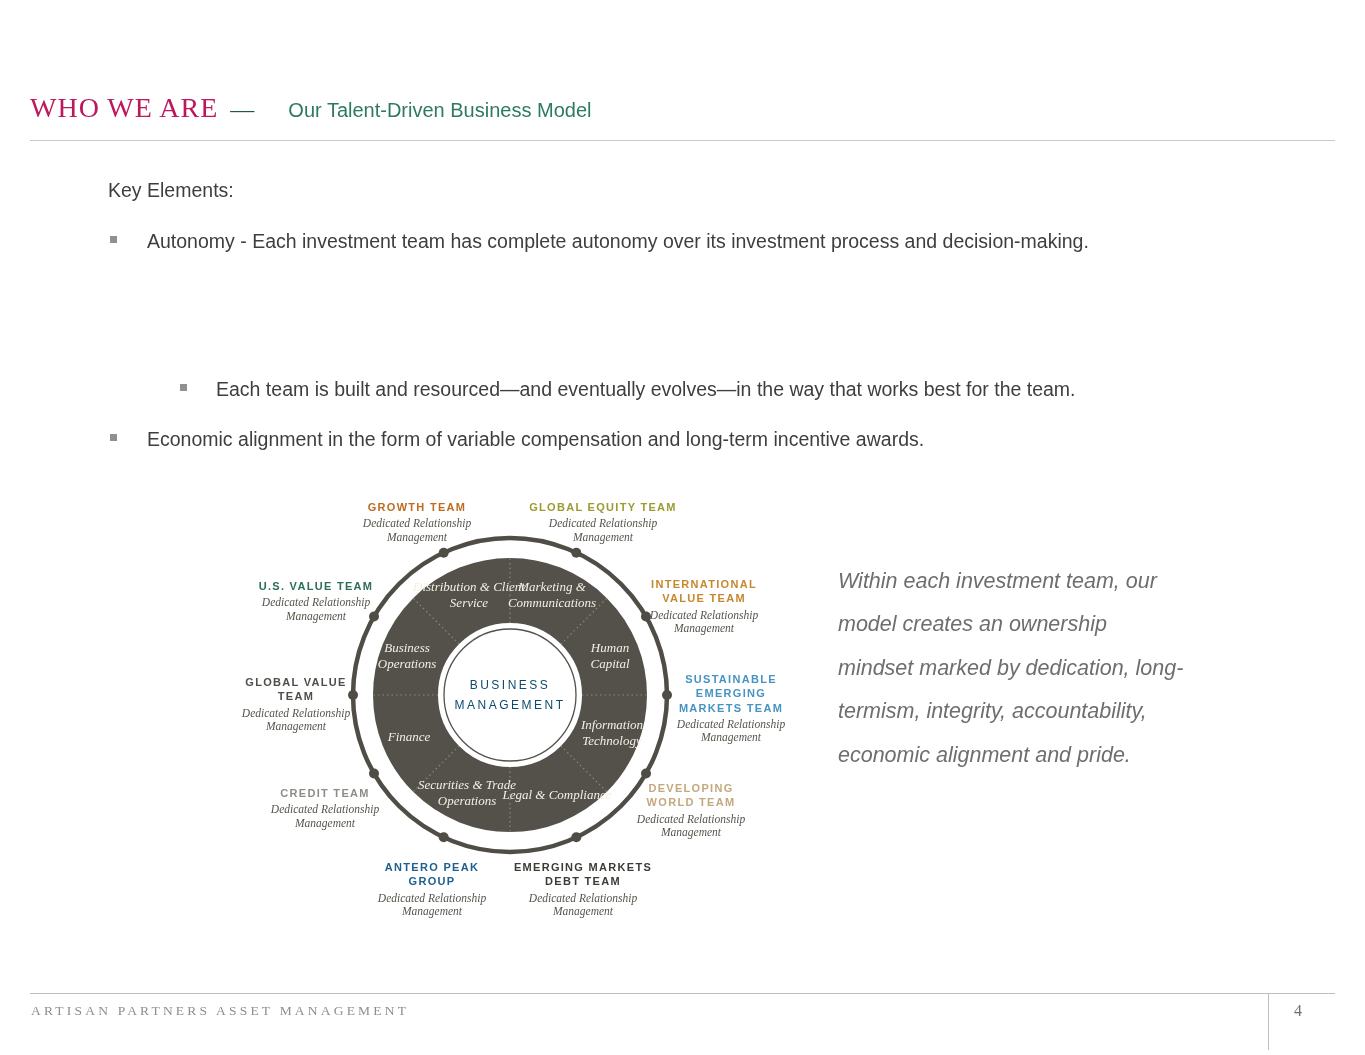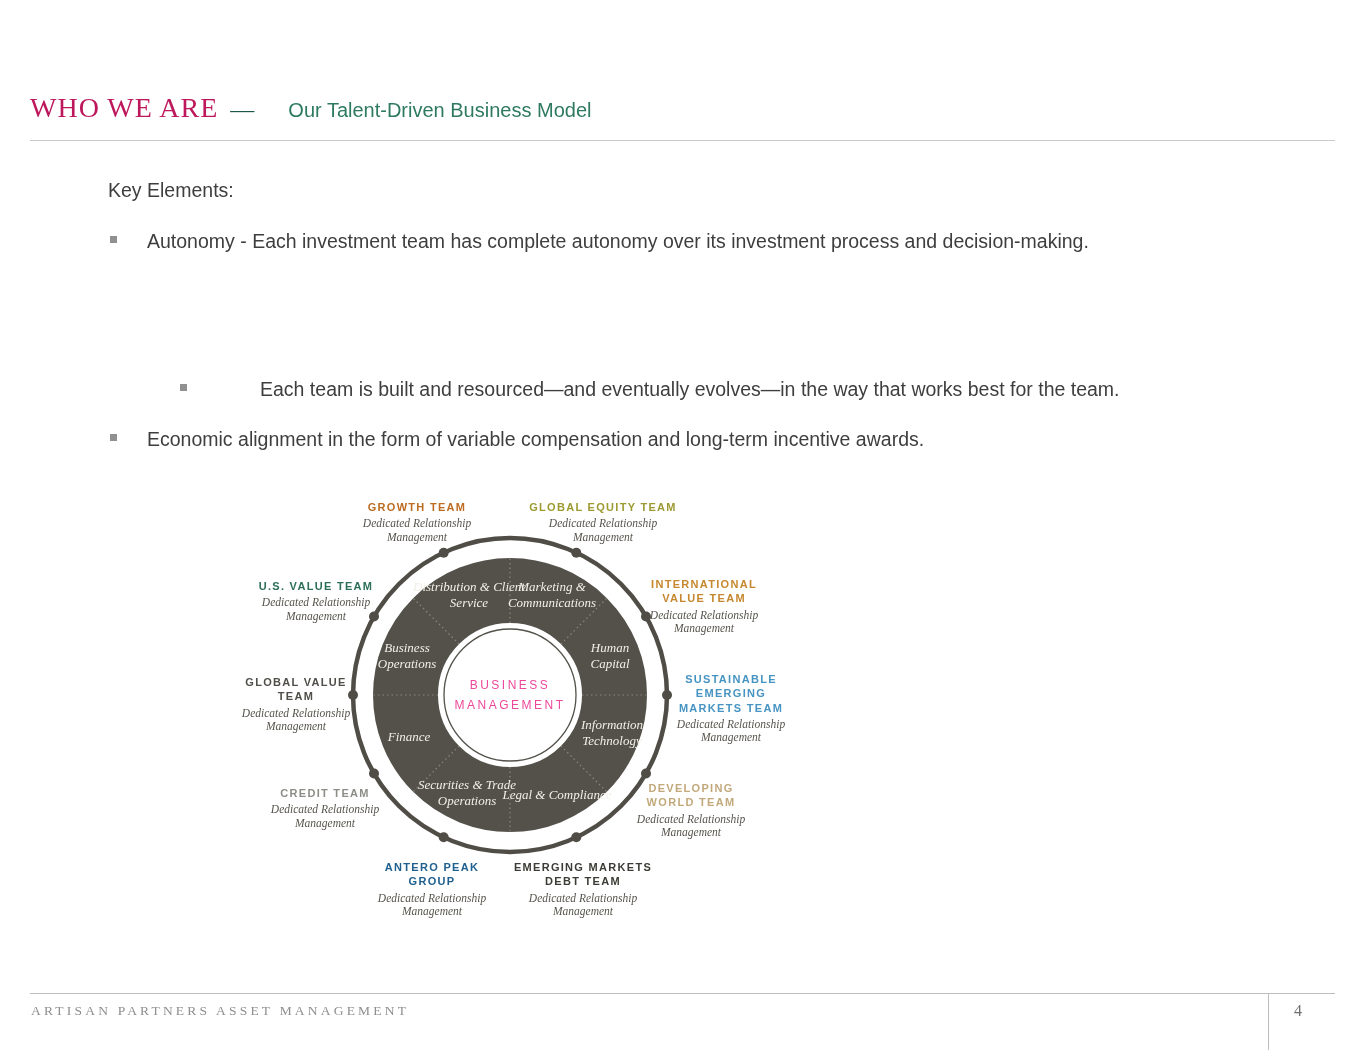--- a/index.html
+++ b/index.html
@@ -13,21 +13,21 @@
   .title-sub{font-size:20px;margin-left:24px;}
   .header-rule{position:absolute;left:30px;top:140px;width:1305px;height:1px;background:#c9c9c9;}
 
   
   .intro{position:absolute;left:108px;top:179px;font-size:19.5px;color:#3e3e3e;}
   .bullet-row{position:absolute;display:flex;align-items:flex-start;}
   .bullet-row .marker{width:7px;height:7px;background:#909090;margin-top:7px;flex:none;}
   .bullet-row .btext{font-size:19.5px;color:#3e3e3e;line-height:1.3;white-space:nowrap;}
   .lvl1{left:110px;} .lvl1 .marker{margin-right:30px;}
   .lvl2{left:180px;} .lvl2 .marker{margin-right:29px;}
-  .b1{top:229px;} .b2{top:278px;} .b3{top:328px;} .b4{top:377px;gap:44px;} .b5{top:427px;}
+  .b1{top:229px;} .b2{top:278px;} .b3{top:328px;} .b4{top:377px;} .b5{top:427px;}
 
   
   .diagram-svg{position:absolute;left:330px;top:515px;width:360px;height:360px;}
   .fn{position:absolute;transform:translate(-50%,-50%);text-align:center;
       font-family:"Liberation Serif",serif;font-style:italic;font-size:13px;line-height:1.25;color:#f2f0e6;}
   .fn-dist{left:469px;top:595px;width:112px;}
   .fn-mktg{left:552px;top:595px;width:122px;}
   .fn-human{left:610px;top:656px;width:62px;}
   .fn-it{left:612px;top:733px;width:94px;}
   .fn-legal{left:557px;top:795px;width:130px;}
@@ -123,21 +123,21 @@
 
   <div class="fn fn-dist">Distribution &amp; Client Service</div>
   <div class="fn fn-mktg">Marketing &amp; Communications</div>
   <div class="fn fn-human">Human Capital</div>
   <div class="fn fn-it">Information Technology</div>
   <div class="fn fn-legal">Legal &amp; Compliance</div>
   <div class="fn fn-sec">Securities &amp; Trade Operations</div>
   <div class="fn fn-fin">Finance</div>
   <div class="fn fn-busops">Business Operations</div>
 
-  <div class="center-label" style="color: #ec4899;">
+  <div class="center-label" style="color: #0c4a6e;">
     <div>BUSINESS</div>
     <div>MANAGEMENT</div>
   </div>
 
   <div class="team t-growth">
     <div class="team-name" style="color: rgb(189, 108, 34);">GROWTH TEAM</div>
     <div class="team-sub">Dedicated Relationship Management</div>
   </div>
   <div class="team t-equity">
     <div class="team-name" style="color: rgb(156, 154, 49);">GLOBAL EQUITY TEAM</div>
@@ -169,19 +169,26 @@
   </div>
   <div class="team t-antero">
     <div class="team-name" style="color: rgb(32, 96, 143);">ANTERO PEAK GROUP</div>
     <div class="team-sub">Dedicated Relationship Management</div>
   </div>
   <div class="team t-emdebt">
     <div class="team-name" style="color: rgb(60, 59, 53);">EMERGING MARKETS DEBT TEAM</div>
     <div class="team-sub">Dedicated Relationship Management</div>
   </div>
 
+  <div class="quote">
+    <div>Within each investment team, our</div>
+    <div>model creates an ownership</div>
+    <div>mindset marked by dedication, long-</div>
+    <div>termism, integrity, accountability,</div>
+    <div>economic alignment and pride.</div>
+  </div>
 
   <div class="footer-rule"></div>
   <div class="footer-vline"></div>
   <div class="footer-company">ARTISAN PARTNERS ASSET MANAGEMENT</div>
   <div class="footer-page">4</div>
 
 </div>
 
 </body></html>

